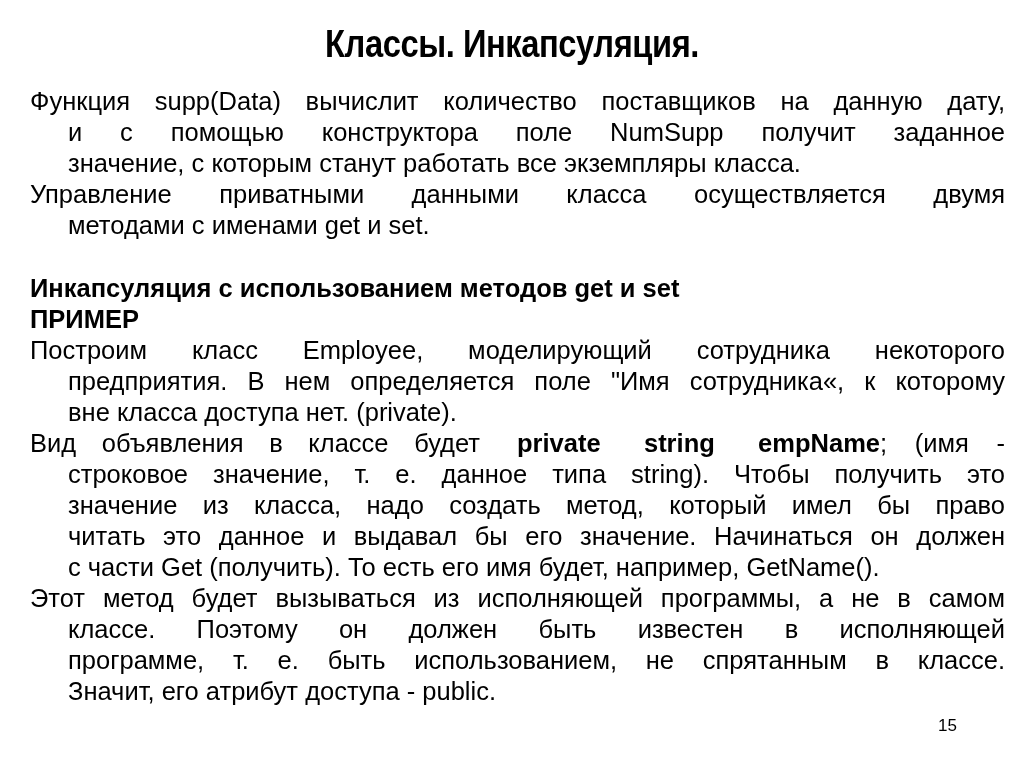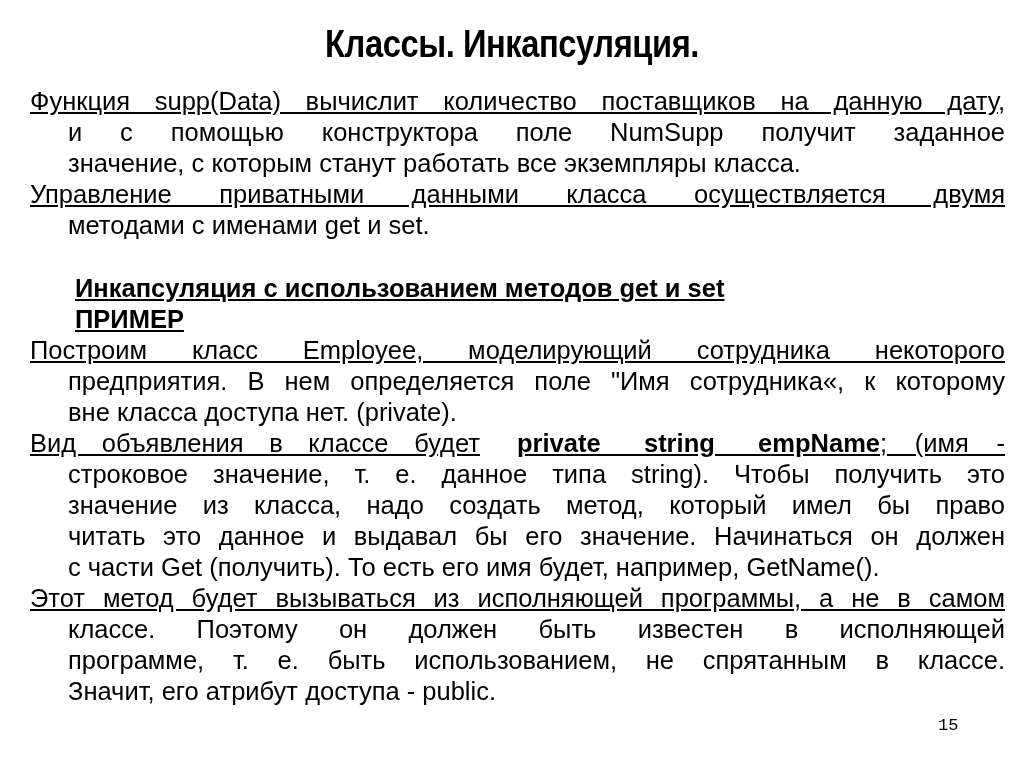--- a/index.html
+++ b/index.html
@@ -3,24 +3,24 @@
 <meta charset="utf-8">
 <style>
   html, body { margin:0; padding:0; background:#ffffff; }
   body { width:1024px; height:767px; position:relative; overflow:hidden;
          font-family:"Liberation Sans", sans-serif; color:#000; }
   .title { position:absolute; left:0; width:1024px; top:20px; text-align:center;
            font-weight:bold; font-size:38px; letter-spacing:-0.5px;
            transform:scaleX(0.86); transform-origin:center; line-height:48px; }
   .line { position:absolute; font-size:25.5px; line-height:30px; white-space:nowrap; }
   .j { text-align:justify; text-align-last:justify; white-space:normal; }
-  .first { left:30px; width:975px;text-decoration:underline; }
+  .first { left:30px; width:975px; }
   .cont { left:68px; width:937px; }
-  .b { font-weight:bold;margin-left:45px; }
-  .pnum { position:absolute; left:938px; top:716px; font-size:17px;font-family:Liberation Mono, monospace; }
+  .b { font-weight:bold; }
+  .pnum { position:absolute; left:938px; top:716px; font-size:17px; }
 </style>
 </head>
 <body>
 
 <div>
   <div class="title">Классы. Инкапсуляция.</div>
 
   <div class="line first j" style="top:86px">Функция supp(Data) вычислит количество поставщиков на данную дату,</div>
   <div class="line cont j" style="top:117px">и с помощью конструктора поле NumSupp получит заданное</div>
   <div class="line cont" style="top:148px">значение, с которым станут работать все экземпляры класса.</div>

